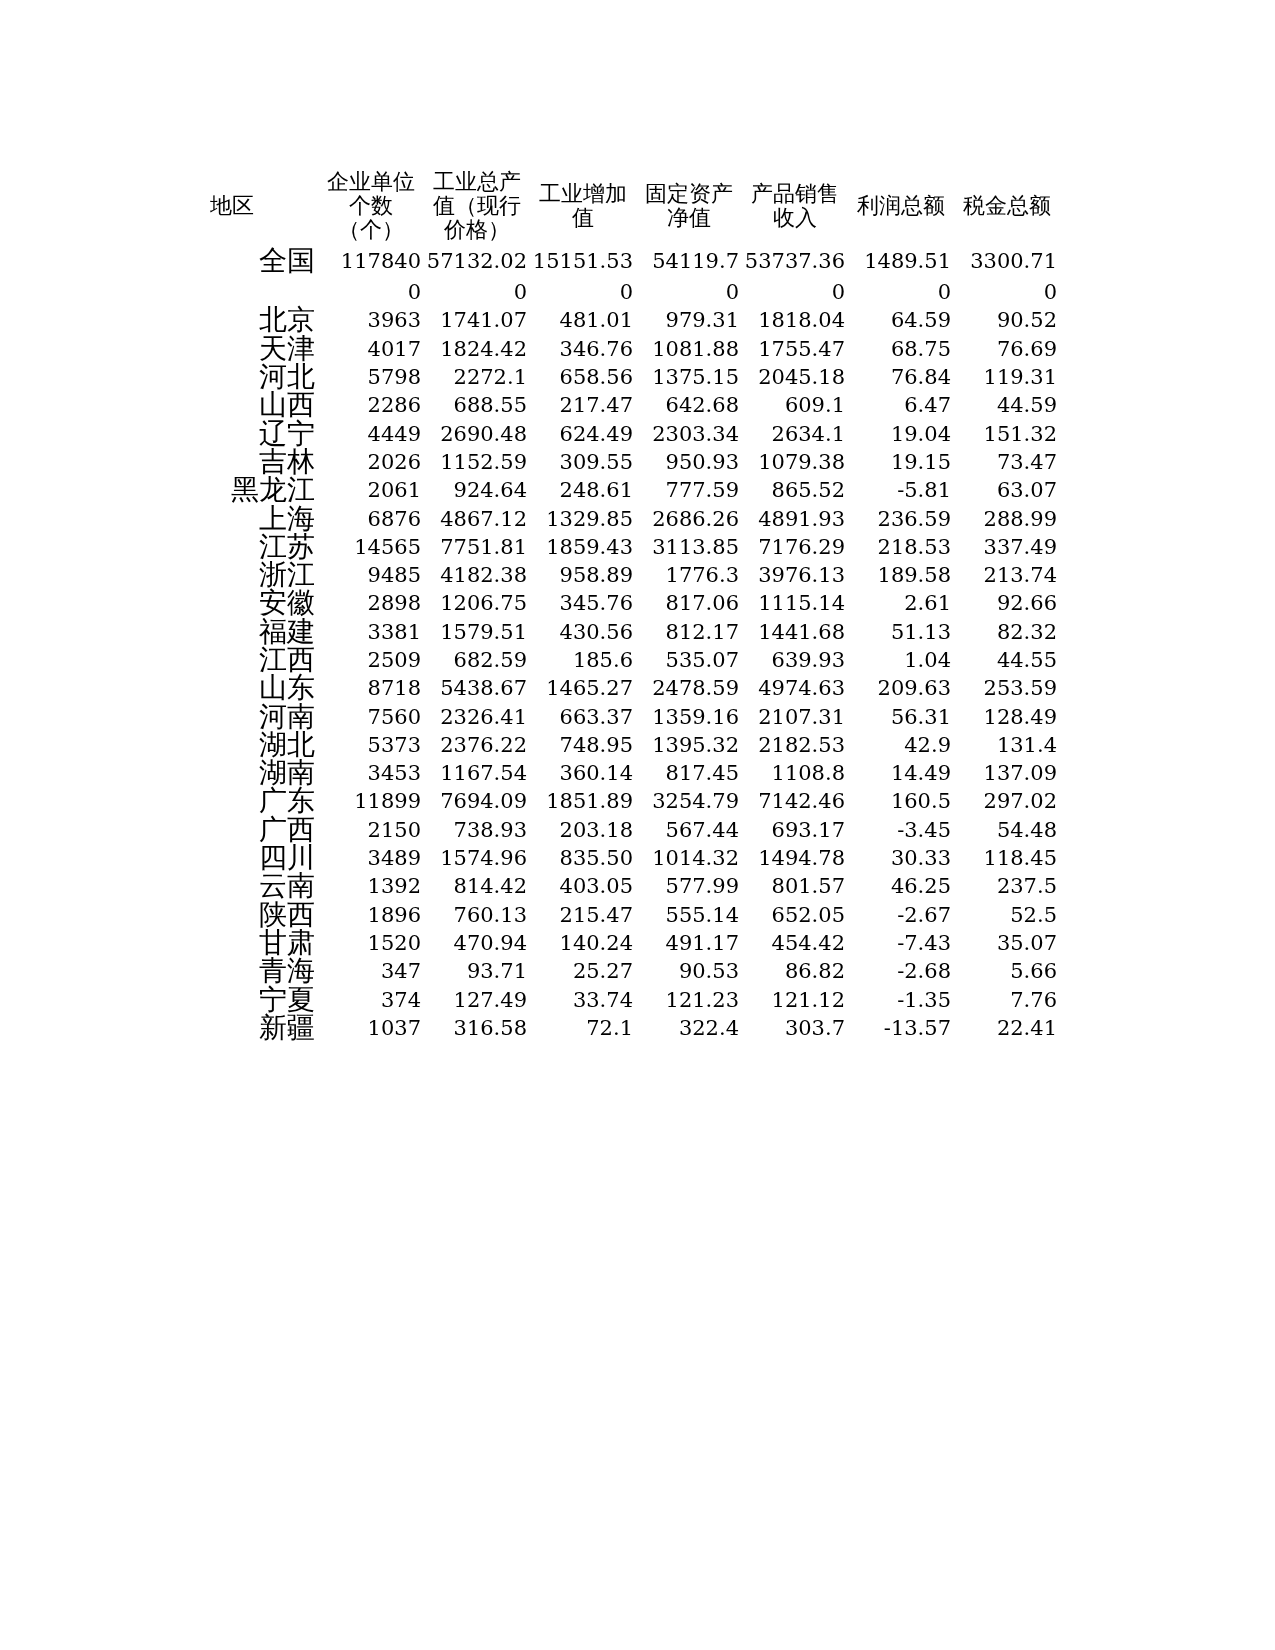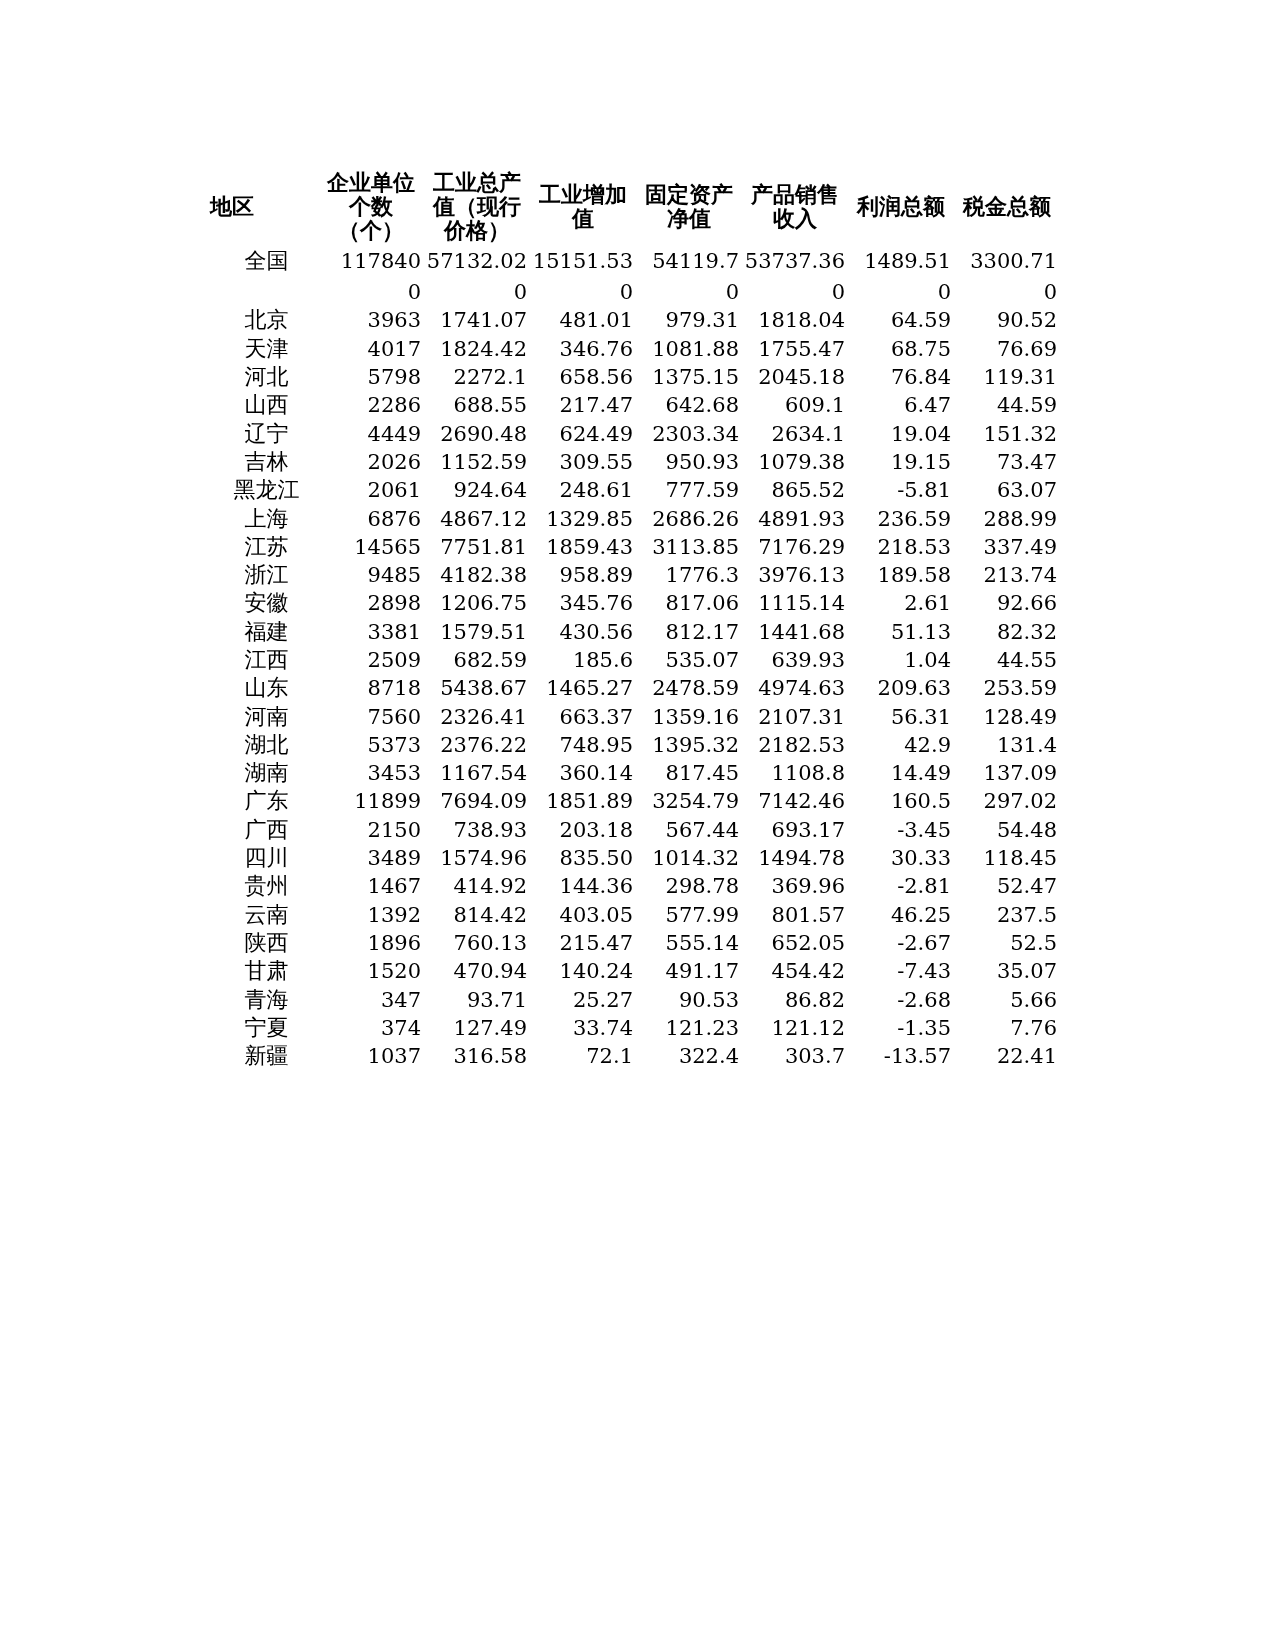--- a/index.html
+++ b/index.html
@@ -2,26 +2,26 @@
 <html><head>
 <meta charset="utf-8">
 <style>
   html, body { margin: 0; padding: 0; background: #ffffff; }
   body { width: 1275px; height: 1650px; position: relative; overflow: hidden;
          font-family: "DejaVu Serif", "Liberation Serif", serif; color: #000; }
   .sheet { position: absolute; left: 210px; top: 168px; }
   table { border-collapse: collapse; table-layout: fixed; }
   col.c0 { width: 108px; }
   col.cn { width: 106px; }
-  th { font-weight: bold; font-size: 22px; line-height: 24px; text-align: center;
+  th { font-weight: normal; font-size: 22px; line-height: 24px; text-align: center;
        vertical-align: middle; padding: 0 1px; height: 76px; white-space: normal; }
   th.region-head { text-align: left; padding-left: 0; }
   td { font-size: 21px; height: 28.3px; line-height: 28px; padding: 0 3px 0 0;
        text-align: right; white-space: nowrap; }
-  td.region { text-align: center; padding-left: 8px; font-size: 22px; }
+  td.region { text-align: right; padding-left: 8px; font-size: 28px; }
   tr.total td { height: 34px; line-height: 34px; }
 </style>
 </head>
 <body>
 
 <div class="sheet">
   <table>
     <colgroup>
       <col class="c0">
         <col class="cn">
@@ -259,30 +259,20 @@
           <td class="region">四川</td>
           <td>3489</td>
           <td>1574.96</td>
           <td>835.50</td>
           <td>1014.32</td>
           <td>1494.78</td>
           <td>30.33</td>
           <td>118.45</td>
         </tr>
         <tr>
-          <td class="region">贵州</td>
-          <td>1467</td>
-          <td>414.92</td>
-          <td>144.36</td>
-          <td>298.78</td>
-          <td>369.96</td>
-          <td>-2.81</td>
-          <td>52.47</td>
-        </tr>
-        <tr>
           <td class="region">云南</td>
           <td>1392</td>
           <td>814.42</td>
           <td>403.05</td>
           <td>577.99</td>
           <td>801.57</td>
           <td>46.25</td>
           <td>237.5</td>
         </tr>
         <tr>

